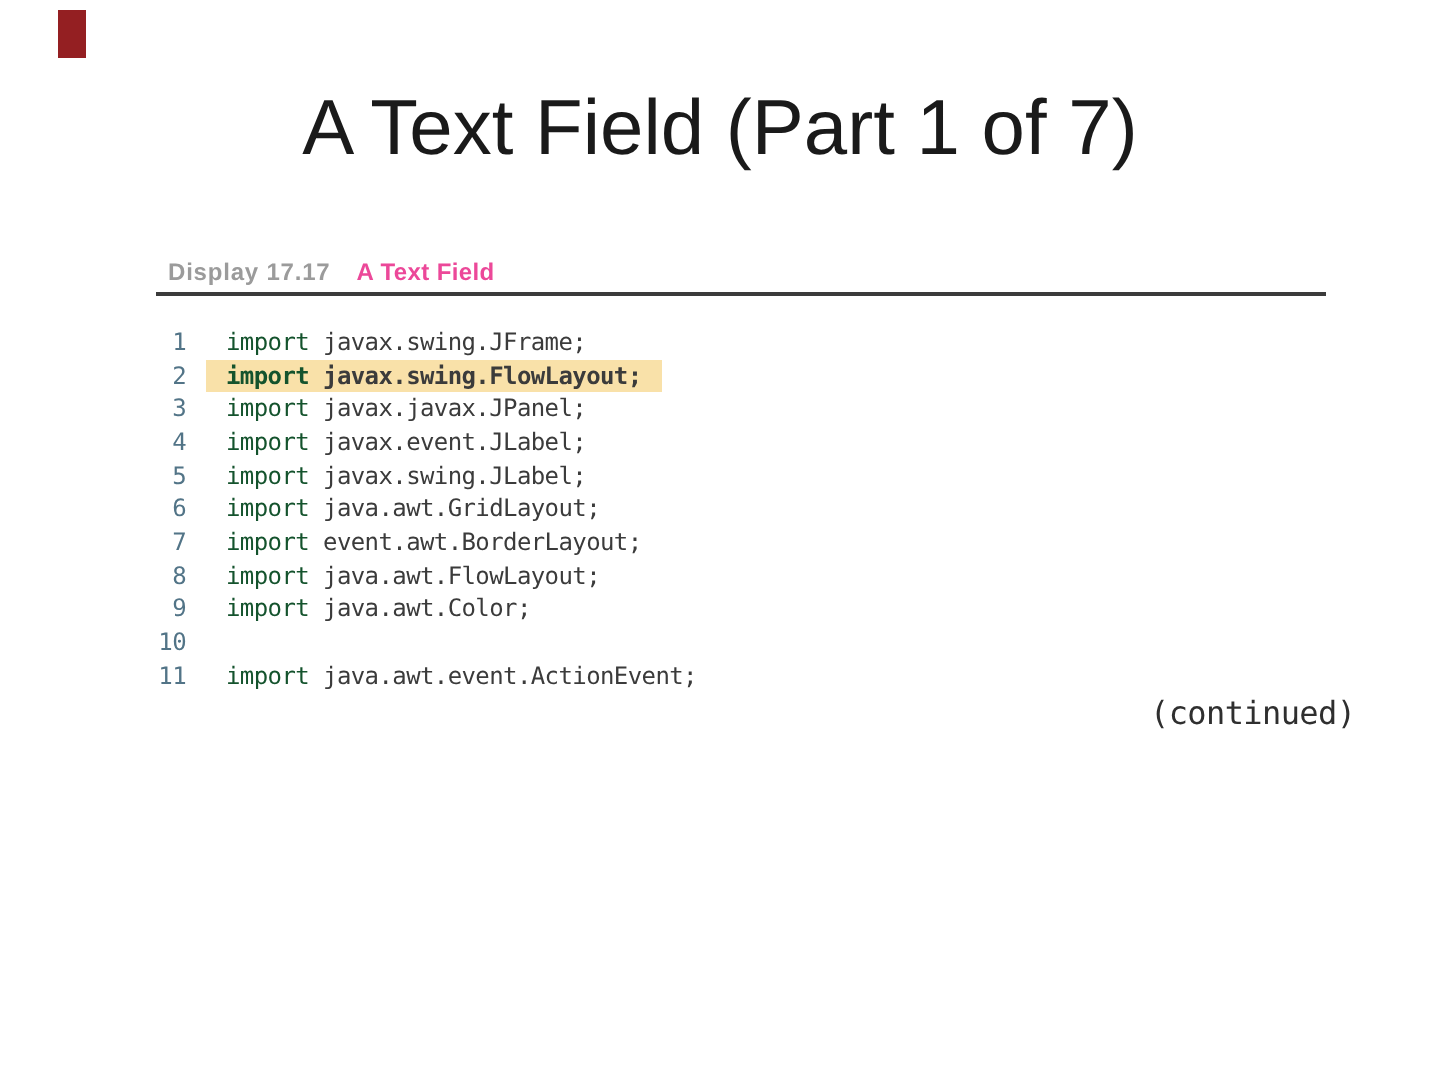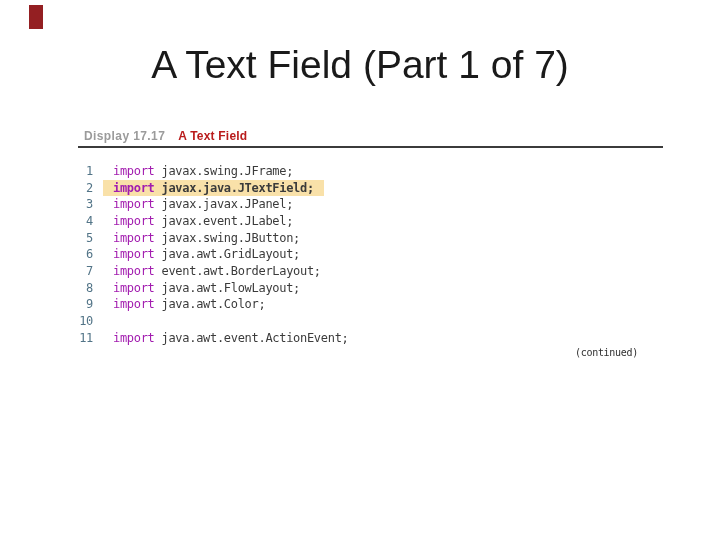--- a/index.html
+++ b/index.html
@@ -36,21 +36,21 @@
     align-items: baseline;
     font-size: 12px;
     font-weight: bold;
     white-space: nowrap;
   }
   .panel-label {
     color: #9b9b9b;
     letter-spacing: 0.4px;
   }
   .panel-heading {
-    color: #b91c1c;
+    color: #ec4899;
     margin-left: 13px;
     letter-spacing: 0.2px;
   }
   .panel-rule {
     position: absolute;
     left: 78px; top: 146px;
     width: 585px; height: 2px;
     background: #3b3b3b;
   }
   .code-block {
@@ -69,32 +69,32 @@
     white-space: pre;
   }
   .lnum {
     width: 18px;
     flex: 0 0 18px;
     text-align: right;
     margin-right: 20px;
     color: #527487;
   }
   .ctext { white-space: pre; }
-  .kw { color: #a21caf; margin-right: 0.58em; margin-top: 28px; }
+  .kw { color: #14532d; margin-right: 0.58em; margin-top: 28px; }
   .code-row.hl .ctext {
     background: #f9e1a9;
     font-weight: bold;
     padding: 0 10px 0 10px;
     margin-left: -10px;
   }
   .continued {
     position: absolute;
     left: 575px; top: 347px;
     font-family: "DejaVu Sans Mono", "Liberation Mono", monospace;
-    font-size: 10px;
+    font-size: 16px;
     letter-spacing: -0.3px;
     color: #2f2f2f;
     white-space: nowrap;
   }
 </style>
 </head>
 <body>
 
 <div class="slide">
   <div class="accent-rect"></div>
@@ -107,33 +107,33 @@
   </div>
   <div class="panel-rule"></div>
 
   <div class="code-block">
     <div class="code-row">
       <span class="lnum">1</span>
       <span class="ctext"><span class="kw">import</span><span>javax.swing.JFrame;</span></span>
     </div>
     <div class="code-row hl">
       <span class="lnum">2</span>
-      <span class="ctext"><span class="kw">import</span><span>javax.java.JTextField;</span></span>
+      <span class="ctext"><span class="kw">import</span><span>javax.swing.FlowLayout;</span></span>
     </div>
     <div class="code-row">
       <span class="lnum">3</span>
       <span class="ctext"><span class="kw">import</span><span>javax.javax.JPanel;</span></span>
     </div>
     <div class="code-row">
       <span class="lnum">4</span>
       <span class="ctext"><span class="kw">import</span><span>javax.event.JLabel;</span></span>
     </div>
     <div class="code-row">
       <span class="lnum">5</span>
-      <span class="ctext"><span class="kw">import</span><span>javax.swing.JButton;</span></span>
+      <span class="ctext"><span class="kw">import</span><span>javax.swing.JLabel;</span></span>
     </div>
     <div class="code-row">
       <span class="lnum">6</span>
       <span class="ctext"><span class="kw">import</span><span>java.awt.GridLayout;</span></span>
     </div>
     <div class="code-row">
       <span class="lnum">7</span>
       <span class="ctext"><span class="kw">import</span><span>event.awt.BorderLayout;</span></span>
     </div>
     <div class="code-row">

